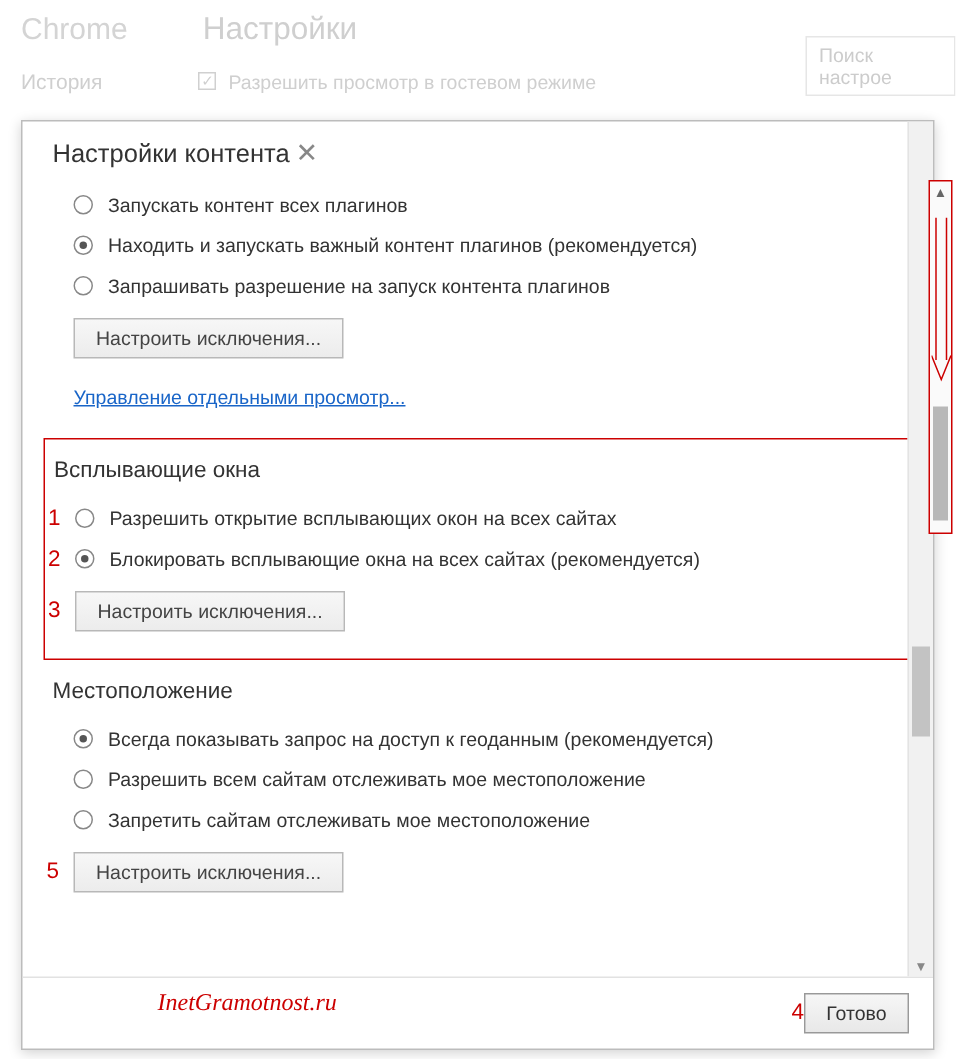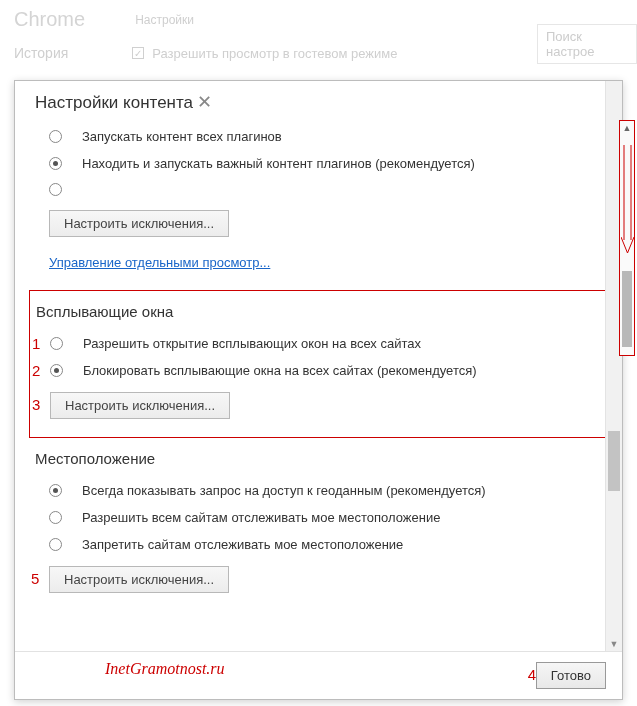--- a/index.html
+++ b/index.html
@@ -14,21 +14,21 @@
     overflow: hidden;
   }
   
   .bg {
     position: absolute; top:0; left:0; right:0; height:80px;
     color: #c9c9c9;
     padding: 8px 14px;
   }
   .bg .row1 { display:flex; gap: 50px; font-size:20px; align-items:center;}
   .bg .chrome { color:#d4d4d4; }
-  .bg .settings-title { color:#cfcfcf; font-size:12px;}
+  .bg .settings-title { color:#cfcfcf; font-size:21px;}
   .bg .search { position:absolute; top:24px; right:0; border:1px solid #e6e6e6; color:#ccc; font-size:13px; padding:4px 8px; width:100px; background:#fff;}
   .bg .row2 { margin-top:14px; display:flex; align-items:center; gap:64px;}
   .bg .history { color:#cfcfcf; font-size:14px;}
   .bg .guest { color:#cfcfcf; font-size:13px; display:flex; align-items:center; gap:8px;}
   .bg .cb { width:12px; height:12px; border:1px solid #d0d0d0; display:inline-flex; align-items:center; justify-content:center; color:#cfcfcf; font-size:10px;}
 
   
   .dialog {
     position:absolute;
     top: 80px; left: 14px; right: 14px; bottom: 6px;
@@ -46,21 +46,21 @@
   .dialog-header {
     display:flex; justify-content:flex-start; align-items:flex-start;
   }
   .dialog-title { font-size:17px; color:#333; margin-bottom:10px;}
   .close { color:#888; cursor:pointer; font-size:18px; line-height:14px; padding:2px 4px;}
 
   .section { margin-bottom: 14px; }
   .section-title { font-size:15px; color:#333; margin:12px 0 10px 0; }
 
   .radio-row {
-    display:flex; align-items:center; gap:20px;
+    display:flex; align-items:center; gap:10px;
     padding: 6px 0 6px 14px;
     color:#333;
     font-size:13px;
   }
   .radio {
     width:13px; height:13px; border:1px solid #888; border-radius:50%;
     display:inline-flex; align-items:center; justify-content:center;
     flex-shrink:0;
   }
   .radio.checked::after {
@@ -184,20 +184,21 @@
       <div class="radio-row">
         <span class="radio"></span>
         <span>Запускать контент всех плагинов</span>
       </div>
       <div class="radio-row">
         <span class="radio checked"></span>
         <span>Находить и запускать важный контент плагинов (рекомендуется)</span>
       </div>
       <div class="radio-row">
         <span class="radio"></span>
+        <span>Запрашивать разрешение на запуск контента плагинов</span>
       </div>
       <button class="btn">Настроить исключения...</button>
       <br>
       <a class="link">Управление отдельными просмотр...</a>
     </div>
 
     <div class="redbox">
       <div class="section" style="margin-bottom:0;">
         <div class="section-title">Всплывающие окна</div>
 

